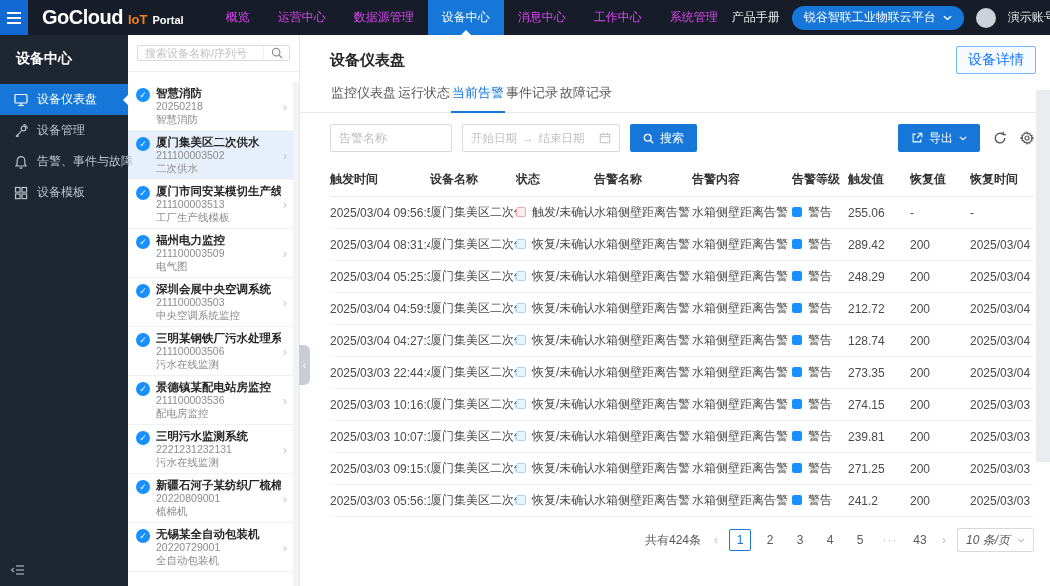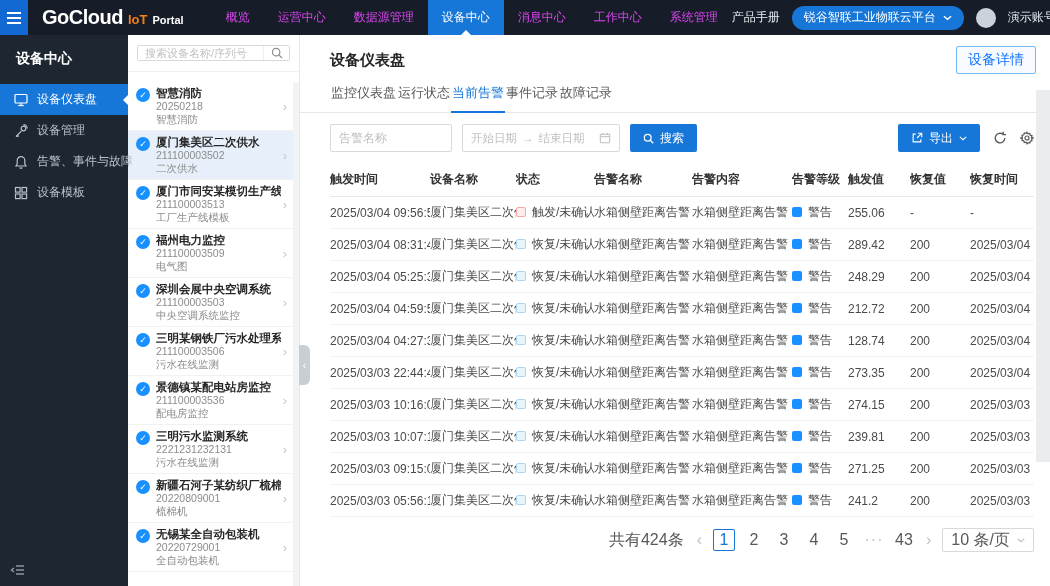--- a/index.html
+++ b/index.html
@@ -75,27 +75,27 @@
 
   .table-wrap { margin-top:11px; width:704px; overflow:hidden; }
   table { border-collapse:collapse; table-layout:fixed; width:800px; }
   th { text-align:left; font-size:12px; font-weight:bold; color:#333; padding:8px 10px 8px 0; border-bottom:1px solid #e8e8e8; white-space:nowrap; overflow:hidden; }
   td { font-size:12px; color:#4a4a4a; padding:7px 10px 7px 0; border-bottom:1px solid #f2f2f2; white-space:nowrap; overflow:hidden; }
   .square { display:inline-block; width:10px; height:10px; border-radius:2px; margin-right:6px; vertical-align:-1px; }
   .square.trigger { background:#fdecec; border:1px solid #f0a8a8; }
   .square.recover { background:#e9f5fd; border:1px solid #a9d7f3; }
   .square.level { background:#1890ff; }
 
-  .pagination { display:flex; align-items:center; justify-content:flex-end; gap:8px; padding:11px 0 0; width:704px; font-size:16px; color:#595959; }
+  .pagination { display:flex; align-items:center; justify-content:flex-end; gap:8px; padding:11px 0 0; width:704px; font-size:12px; color:#595959; }
   .page-total { margin-right:2px; }
   .page-arrow { color:#bfbfbf; cursor:pointer; padding:0 3px; }
   .page-num { min-width:22px; height:22px; display:flex; align-items:center; justify-content:center; border:1px solid transparent; border-radius:2px; cursor:pointer; color:#595959; }
   .page-num.active { border-color:#1677d9; color:#1677d9; background:#fff; }
   .page-num.ellipsis { color:#bfbfbf; letter-spacing:1px; }
-  .page-size { height:24px; border:1px solid #d9d9d9; border-radius:2px; padding:0 8px; display:flex; align-items:center; gap:7px; cursor:pointer; color:#595959; white-space:nowrap; }
+  .page-size { height:24px; border:1px solid #d9d9d9; border-radius:2px; padding:0 8px; display:flex; align-items:center; gap:7px; cursor:pointer; color:#595959; white-space:nowrap;font-style:italic; }
   .page-size .ic, .platform-pill .ic, .export-caret { color:inherit; }
 
   .v-scroll-strip { position:absolute; top:55px; right:0; width:14px; height:372px; background:#eaecef; cursor:pointer; }
 </style>
 </head>
 <body>
 
 <div class="navbar">
   <div class="hamburger">
       <i></i>

